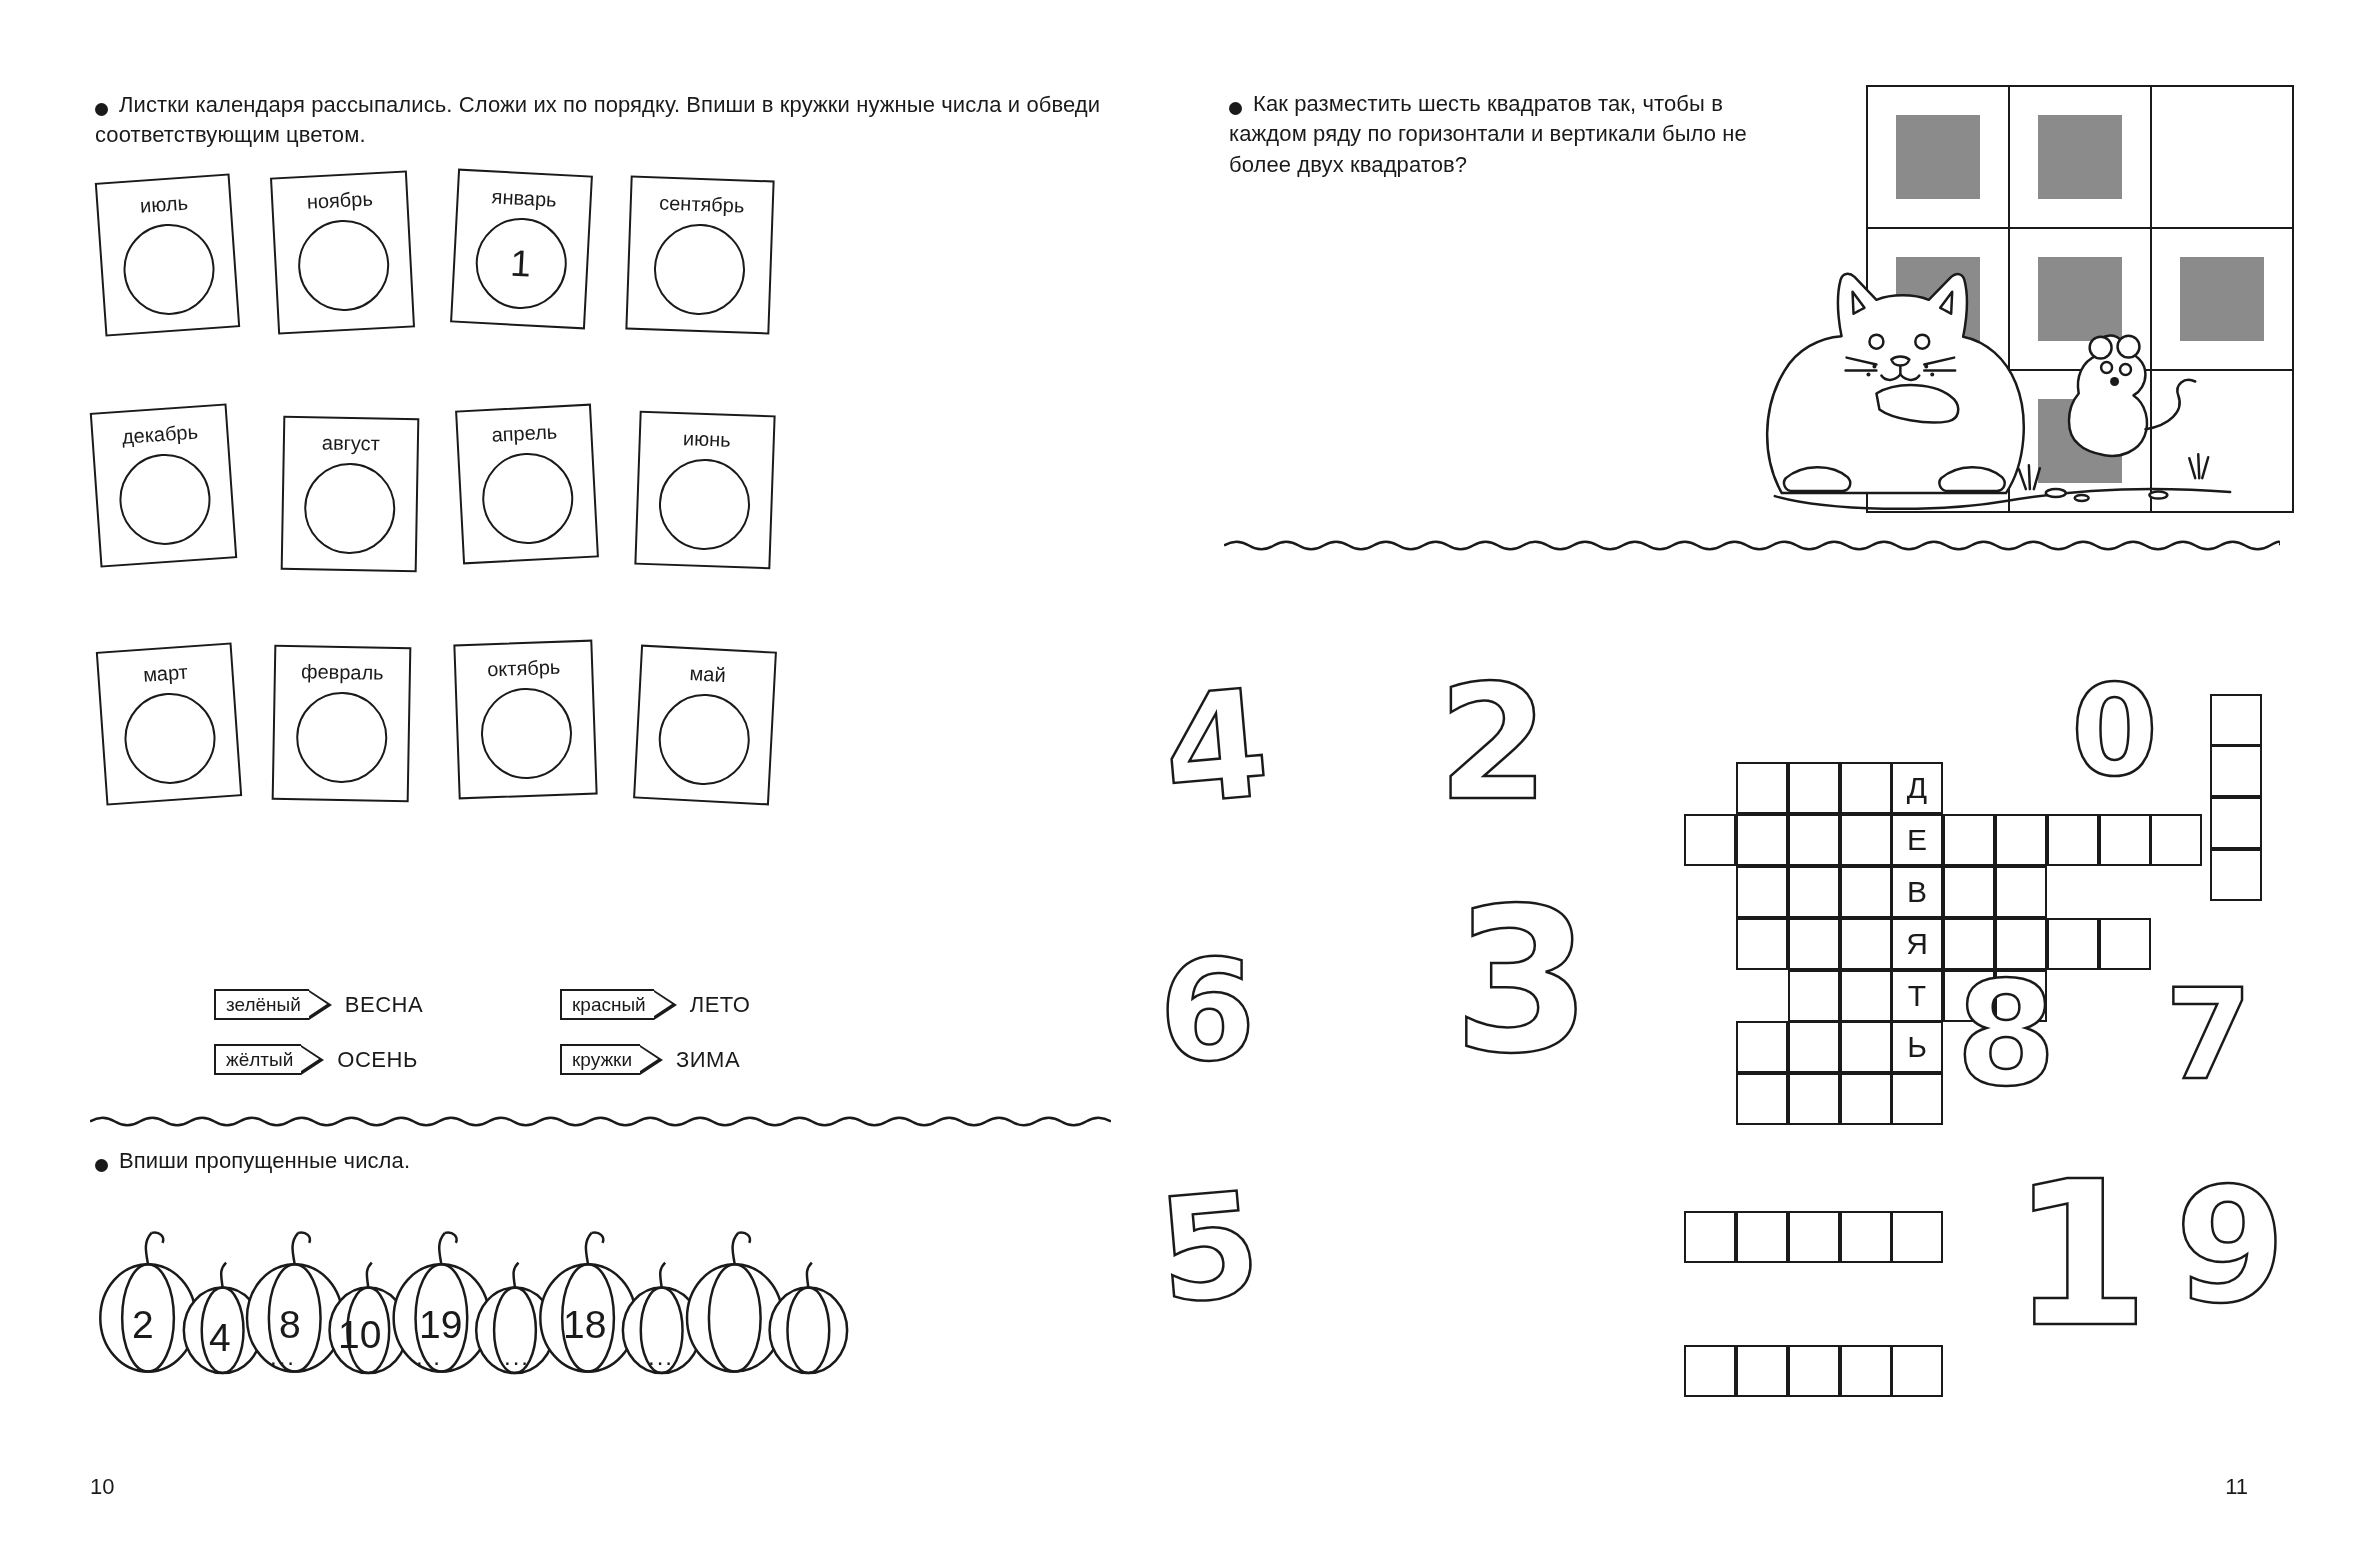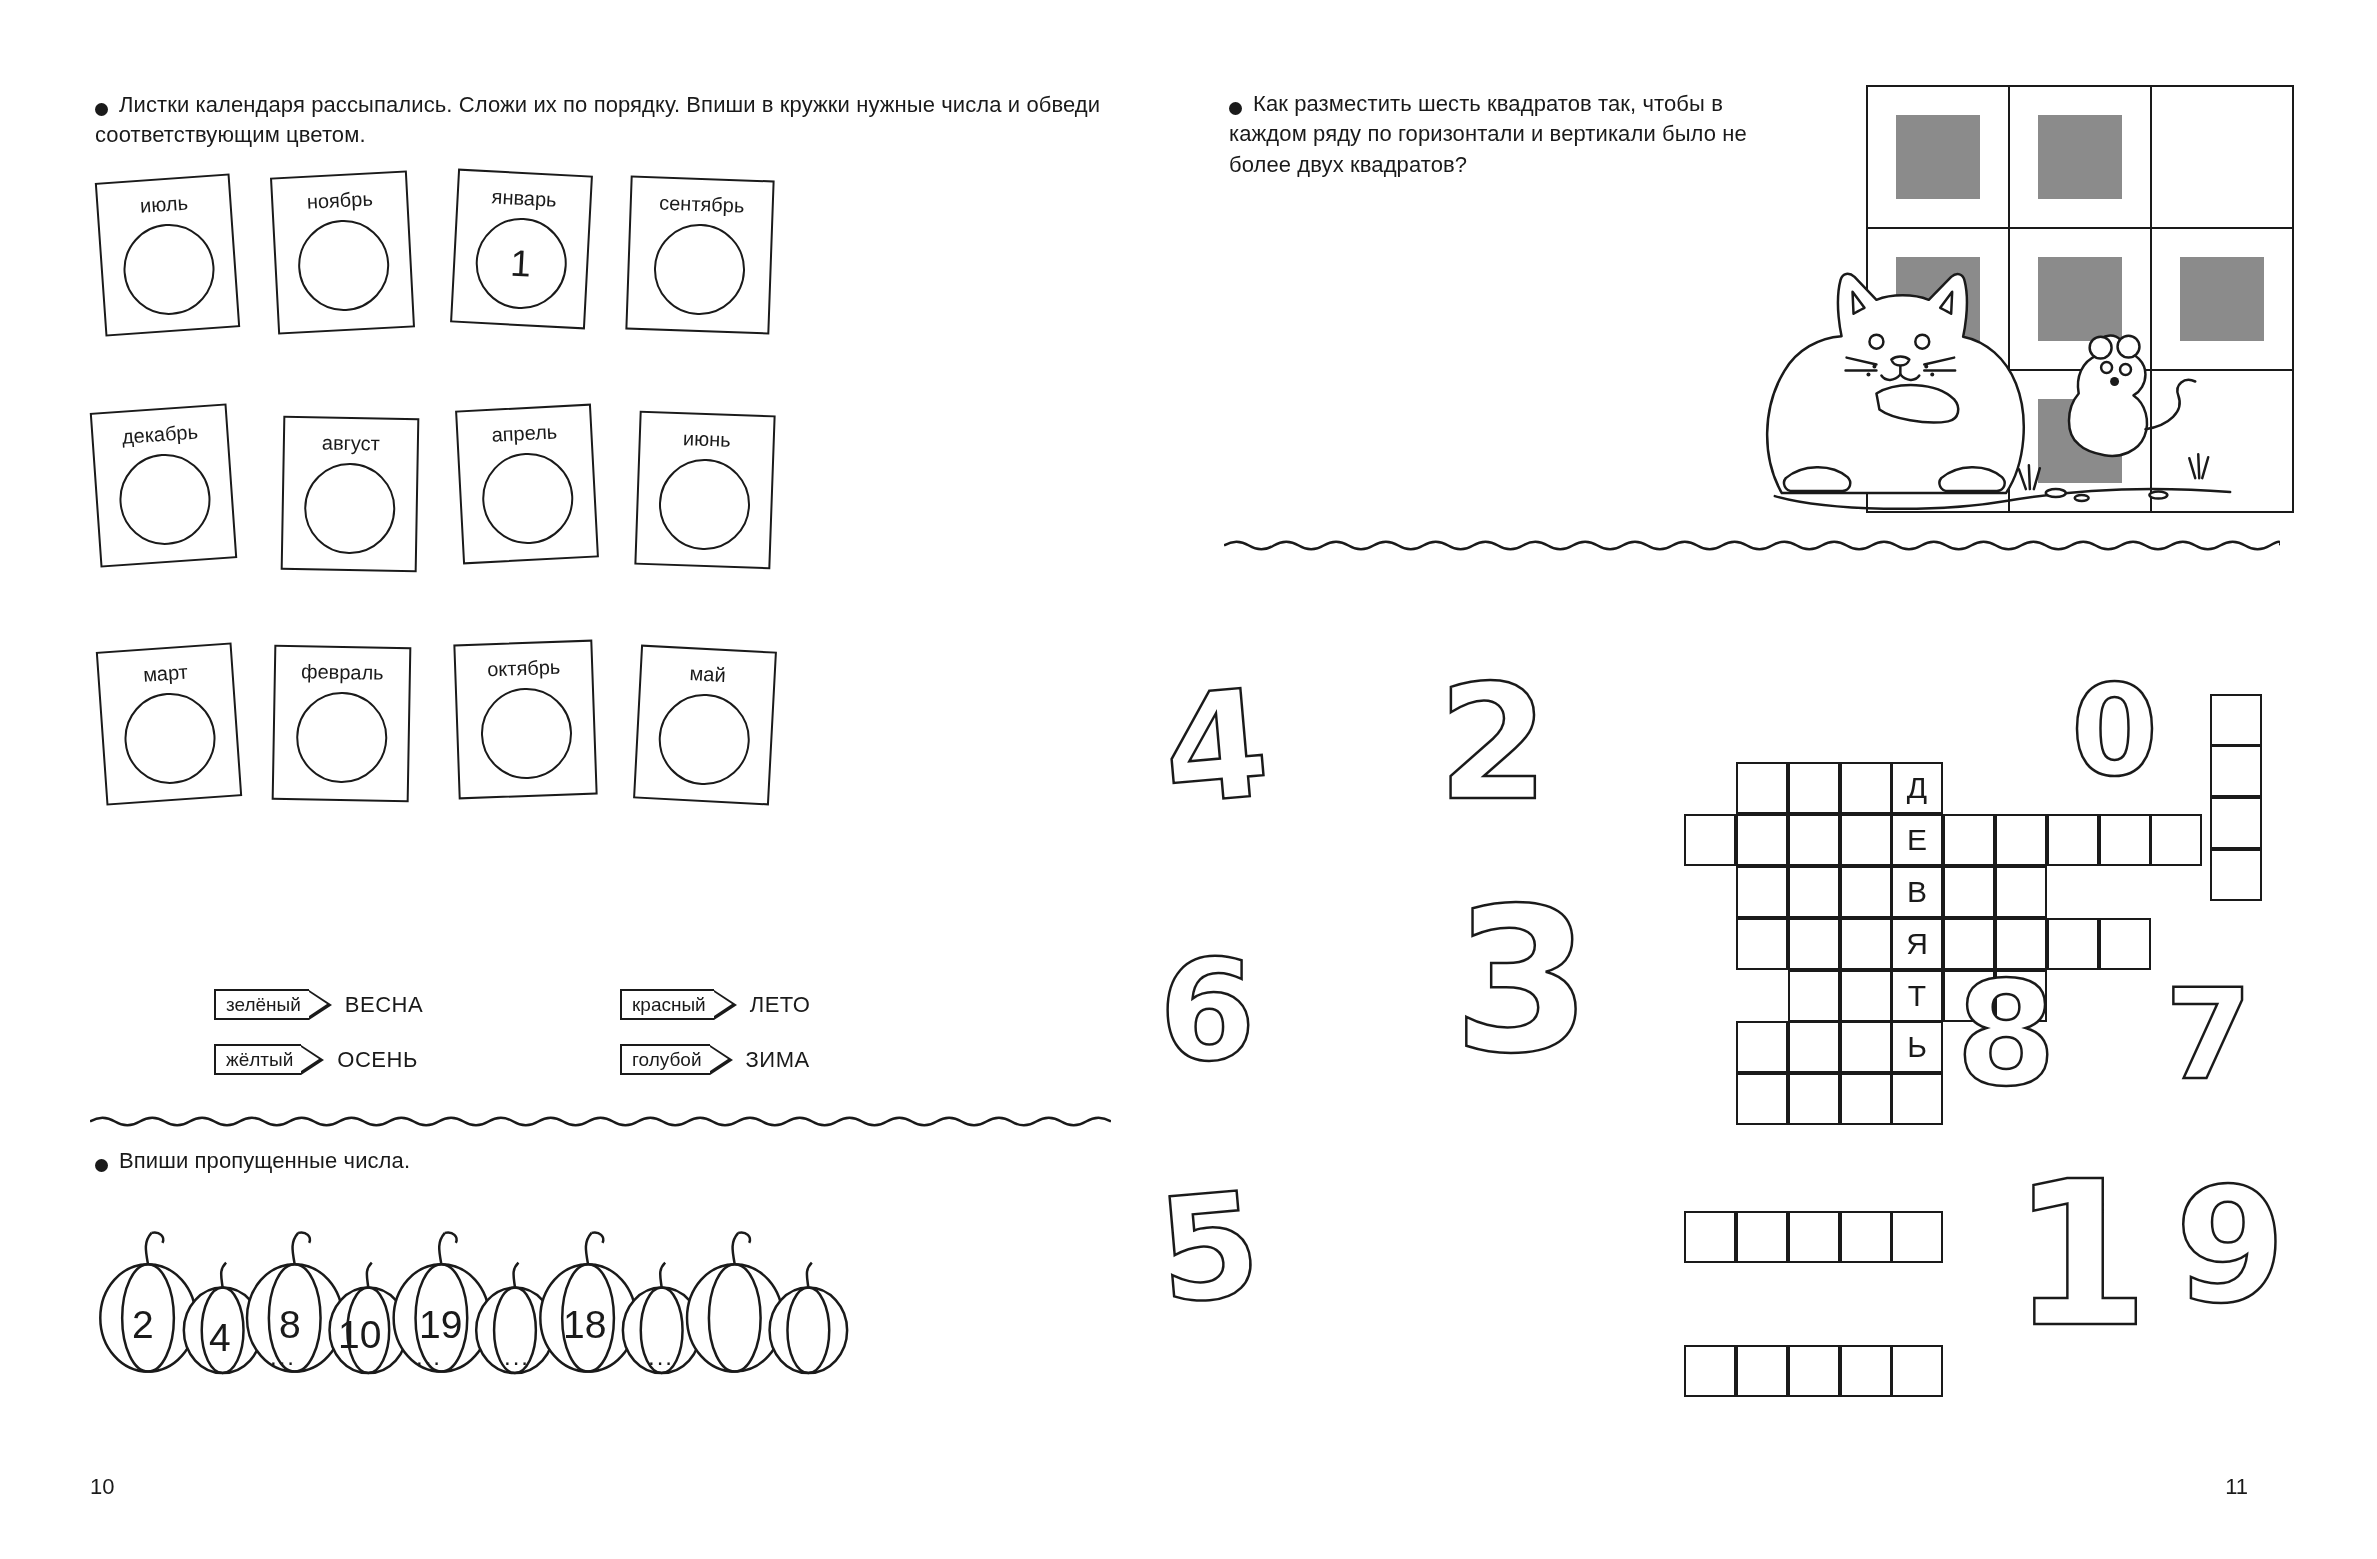--- a/index.html
+++ b/index.html
@@ -92,21 +92,21 @@
   }
 
   .legend {
     position: absolute;
     left: 214px;
     top: 989px;
     width: 747px;
   }
   .legend-row {
     display: flex;
-    gap: 97px;
+    gap: 37px;
     margin-bottom: 24px;
     align-items: center;
   }
   .legend-item {
     display: flex;
     align-items: center;
     width: 309px;
   }
   .pencil {
     position: relative;
@@ -380,21 +380,21 @@
       <div class="legend-row">
         <div class="legend-item">
           <div class="pencil">
             <div class="body">жёлтый</div>
             <div class="tip"></div>
           </div>
           <div class="legend-season">ОСЕНЬ</div>
         </div>
         <div class="legend-item">
           <div class="pencil">
-            <div class="body">голубой</div>
+            <div class="body">кружки</div>
             <div class="tip"></div>
           </div>
           <div class="legend-season">ЗИМА</div>
         </div>
       </div>
     </div>
 
     <svg class="wave-sep" style="left:90px; top:1114px; width:1021px; height:15px;" viewBox="0 0 2050 30" preserveAspectRatio="none">
       <path d="M0,15 Q25,0 50,15 T100,15 T150,15 T200,15 T250,15 T300,15 T350,15 T400,15 T450,15 T500,15 T550,15 T600,15 T650,15 T700,15 T750,15 T800,15 T850,15 T900,15 T950,15 T1000,15 T1050,15 T1100,15 T1150,15 T1200,15 T1250,15 T1300,15 T1350,15 T1400,15 T1450,15 T1500,15 T1550,15 T1600,15 T1650,15 T1700,15 T1750,15 T1800,15 T1850,15 T1900,15 T1950,15 T2000,15 T2050,15" fill="none" stroke="#1a1a1a" stroke-width="5"></path>
     </svg>

